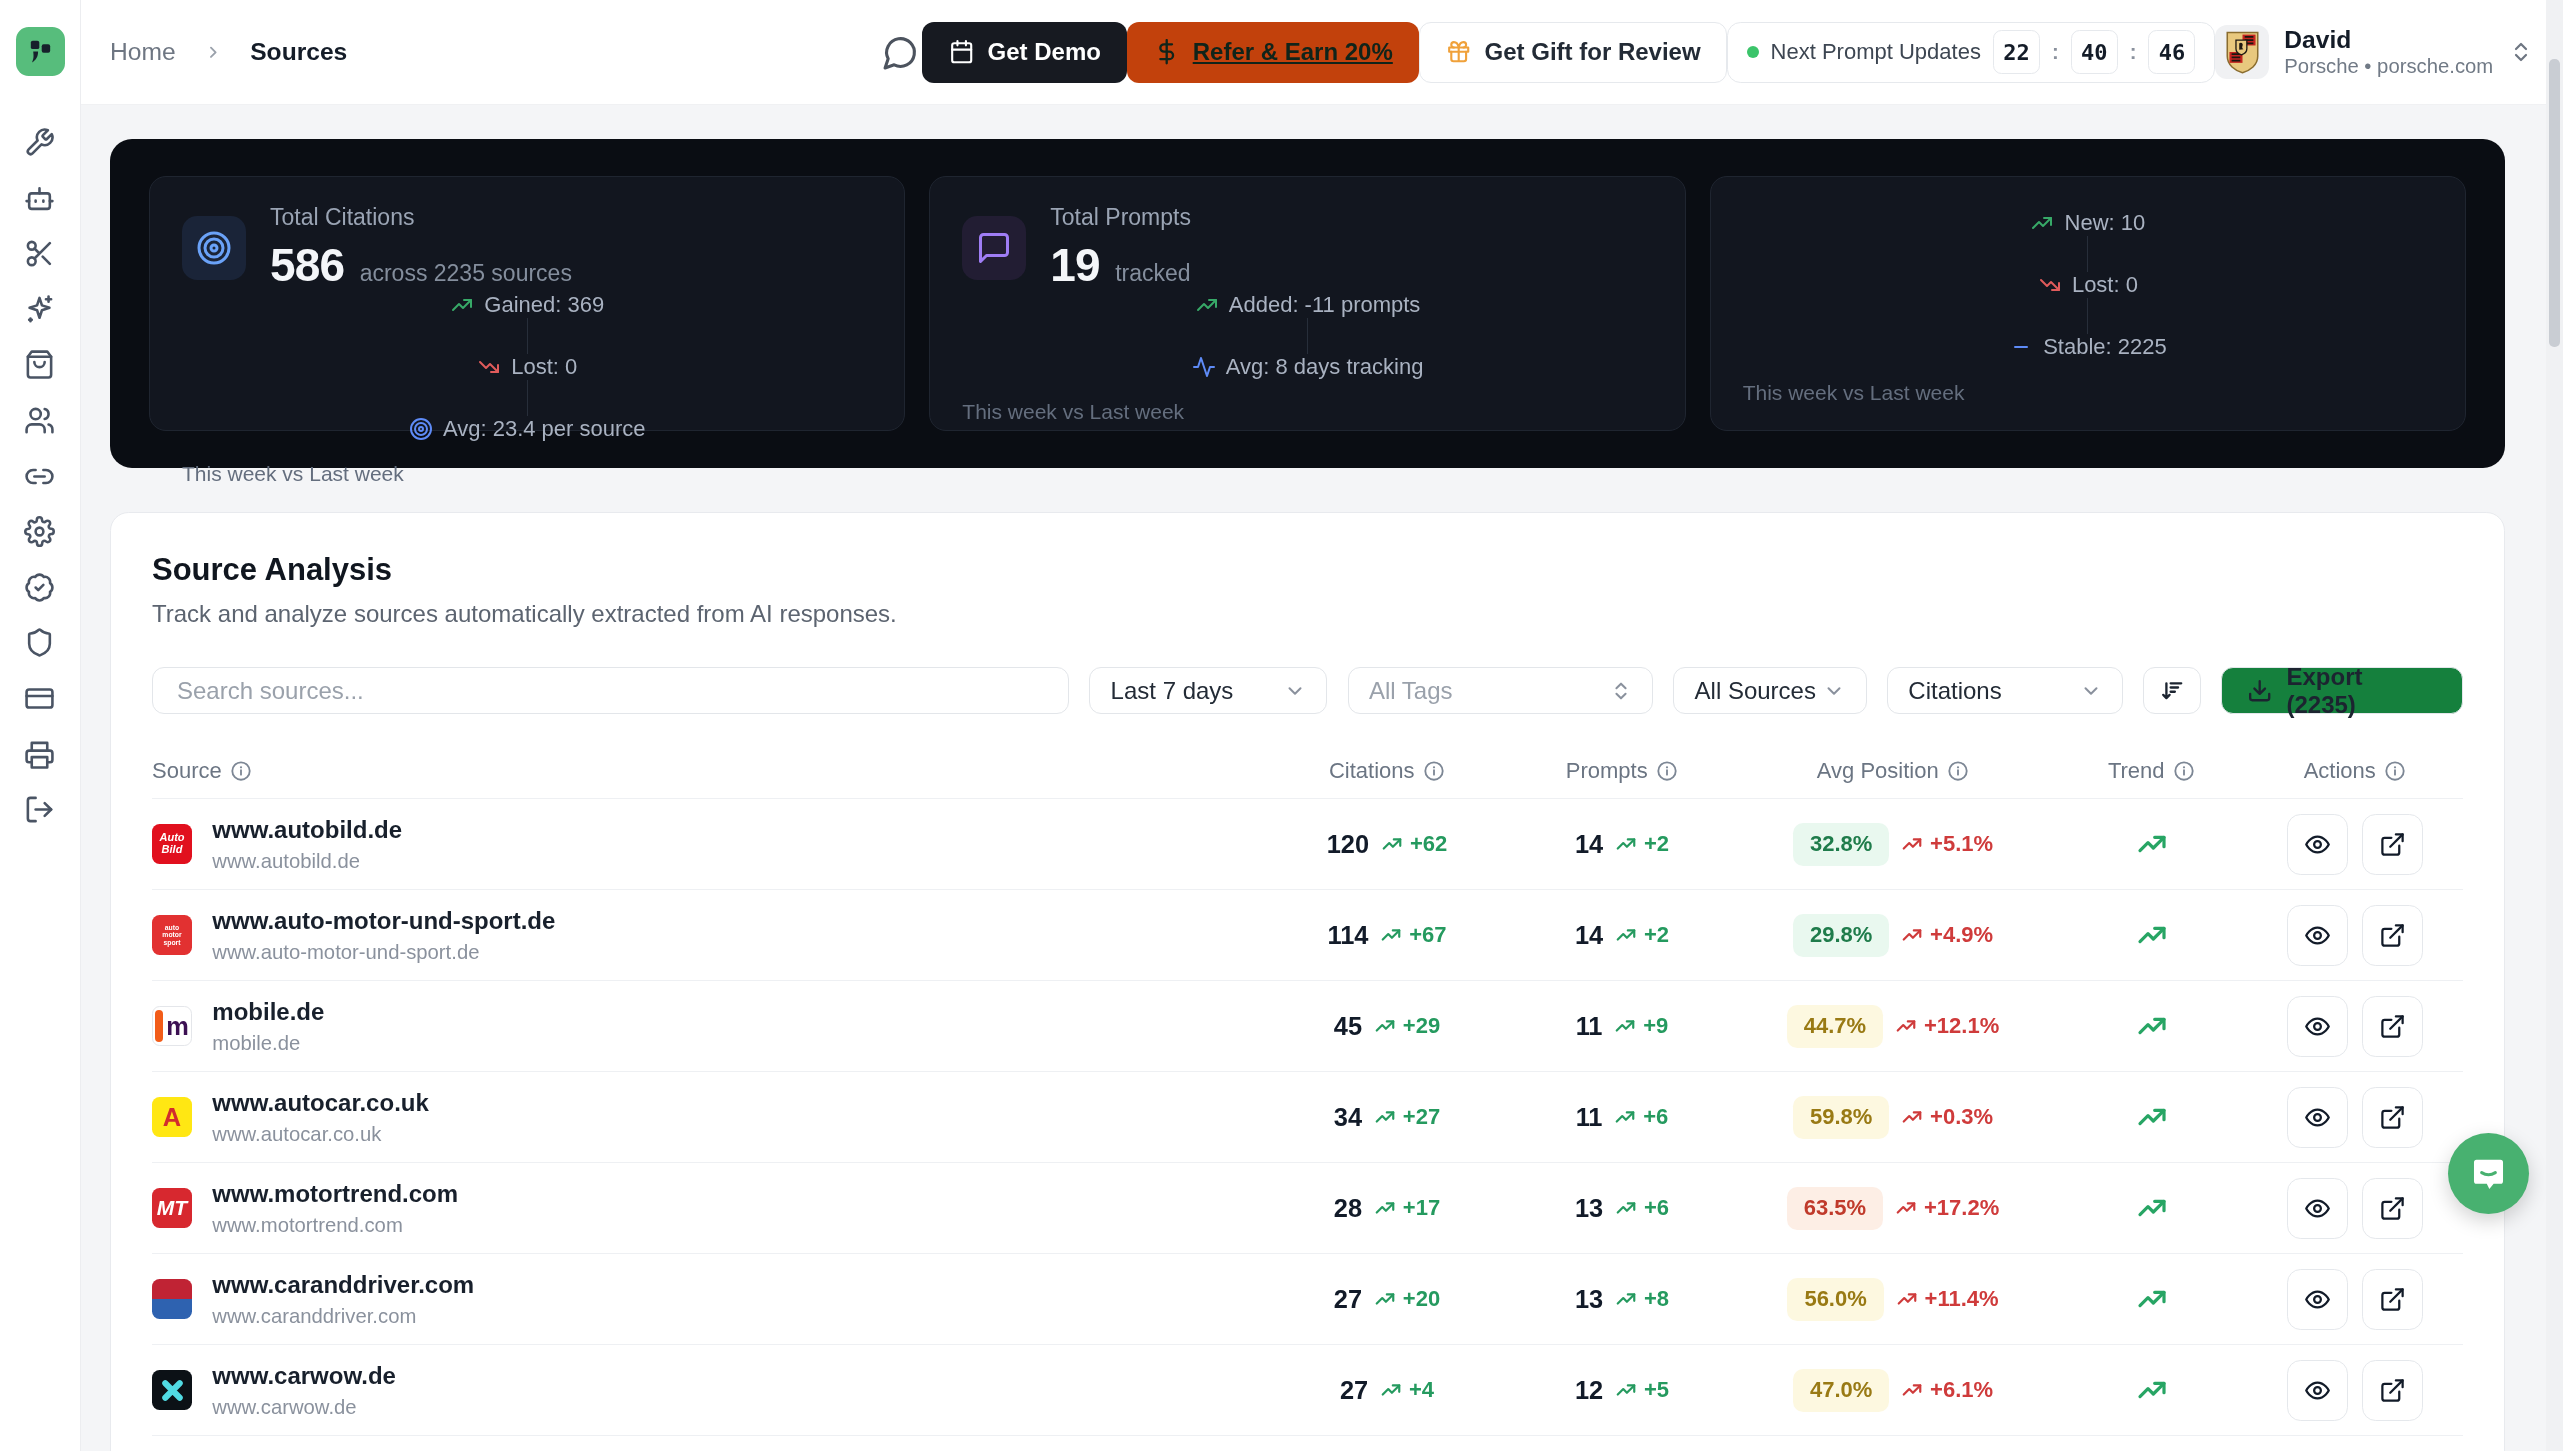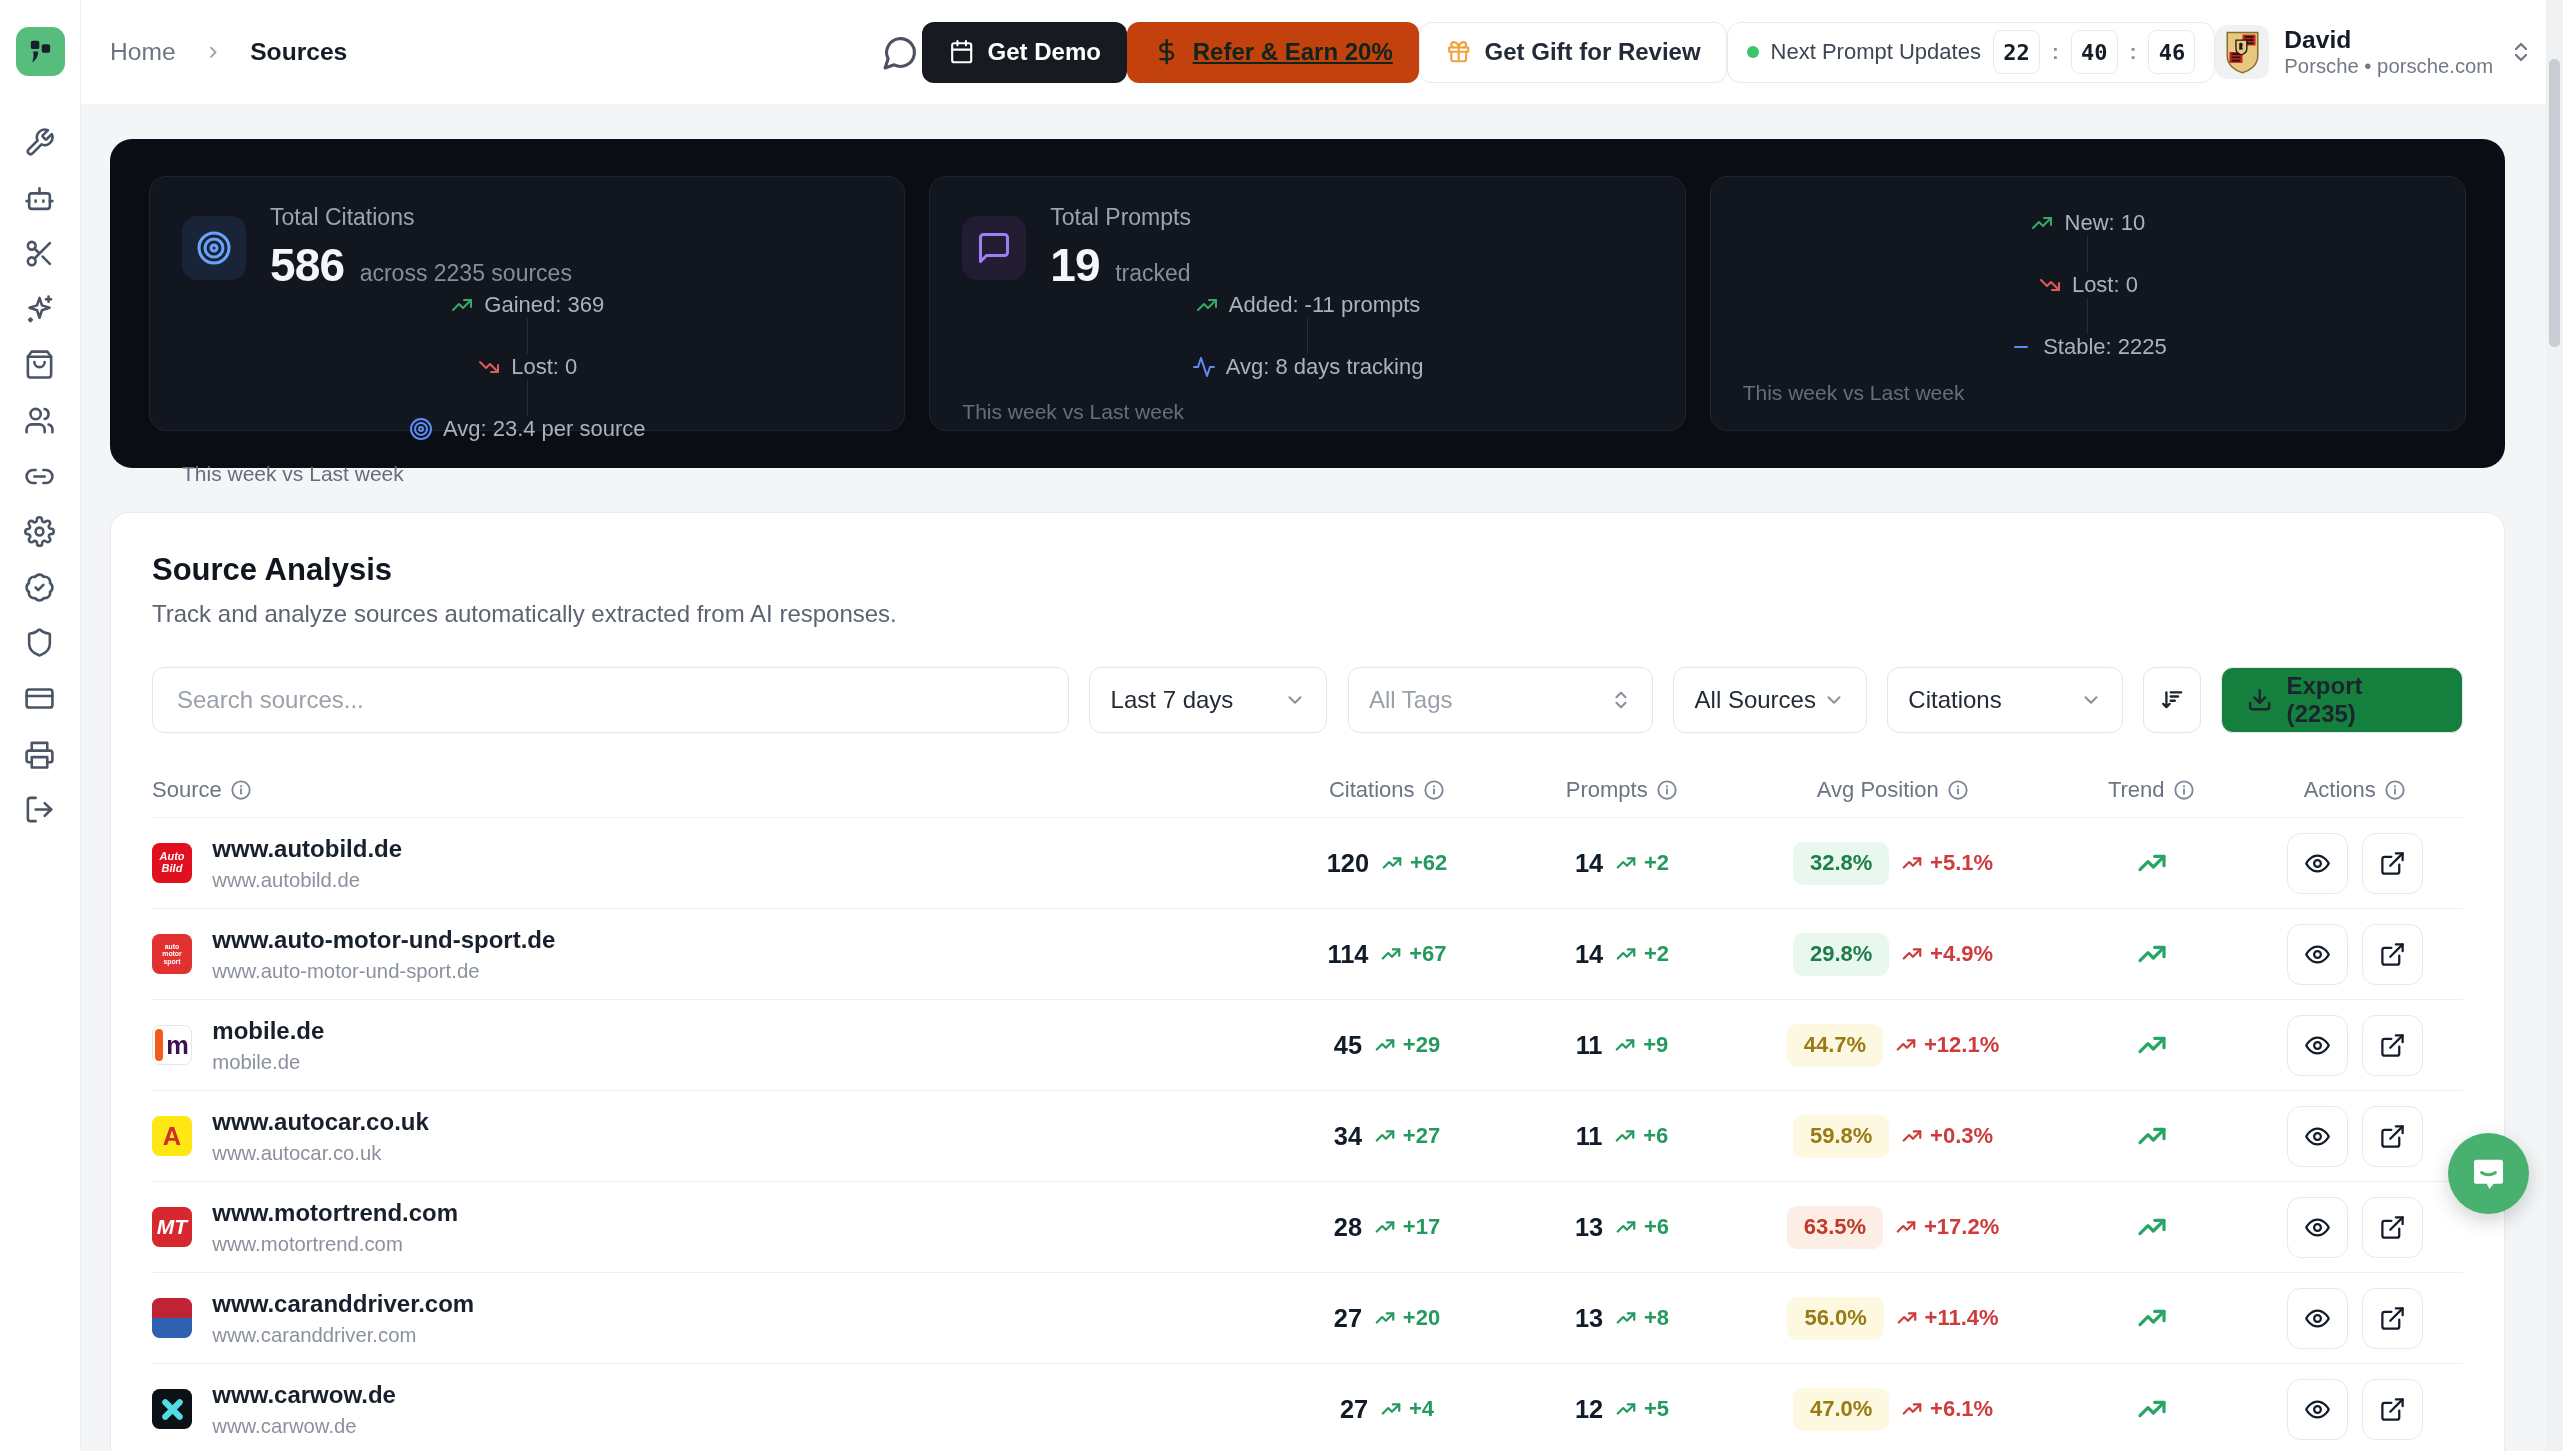--- a/index.html
+++ b/index.html
@@ -64,21 +64,21 @@
   .metric svg { width:24px; height:24px; }
   .mdiv { width:0.8px; height:36px; background:#272e3a; margin:0 22px; }
   .footnote { margin-top:20.3px; font-size:21px; color:#646e7e; }
 
   
   .main { position:absolute; left:110px; top:512px; width:2395px; height:1110px; background:#fff;
           border:0.8px solid #e8eaee; border-radius:18.6px; padding:39px 41px; }
   .main-title { font-size:31px; font-weight:700; color:#10161f; }
   .main-sub { font-size:24px; color:#5c6470; margin-top:12px; }
 
-  .filters { display:flex; gap:20.3px; margin-top:39px; height:66px; align-items:stretch;}
+  .filters { display:flex; gap:20.3px; margin-top:39px; height:47px; align-items:stretch;}
   .search { flex:none; width:917px; border:1.3px solid #e3e6ea; border-radius:12px; padding:0 24px;
             font-size:24px; color:#1c2430; font-family:inherit; outline:none; background:#fff;}
   .search::placeholder { color:#9aa1ab; }
   .select { border:1.3px solid #e3e6ea; border-radius:12px; background:#fff; display:flex; align-items:center;
             justify-content:space-between; padding:0 20.3px; font-size:24px; color:#232b36; cursor:pointer; }
   .select .chev { color:#8a919d; }
   .w-range { width:240px; } .w-tags { width:308px; } .w-src { width:195px; } .w-sort { width:238px; }
   .select.muted { color:#9aa1ab; }
   .icon-btn { width:58px; border:1.3px solid #e3e6ea; border-radius:12px; background:#fff; display:flex;
               align-items:center; justify-content:center; color:#1c2430; cursor:pointer;}

